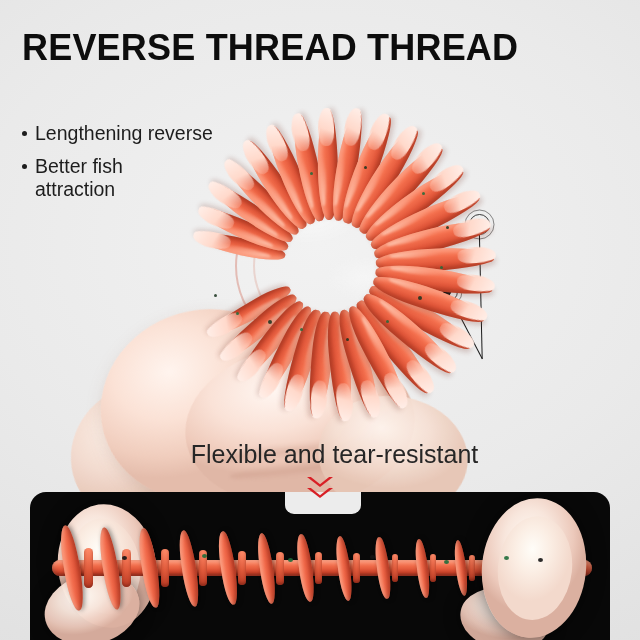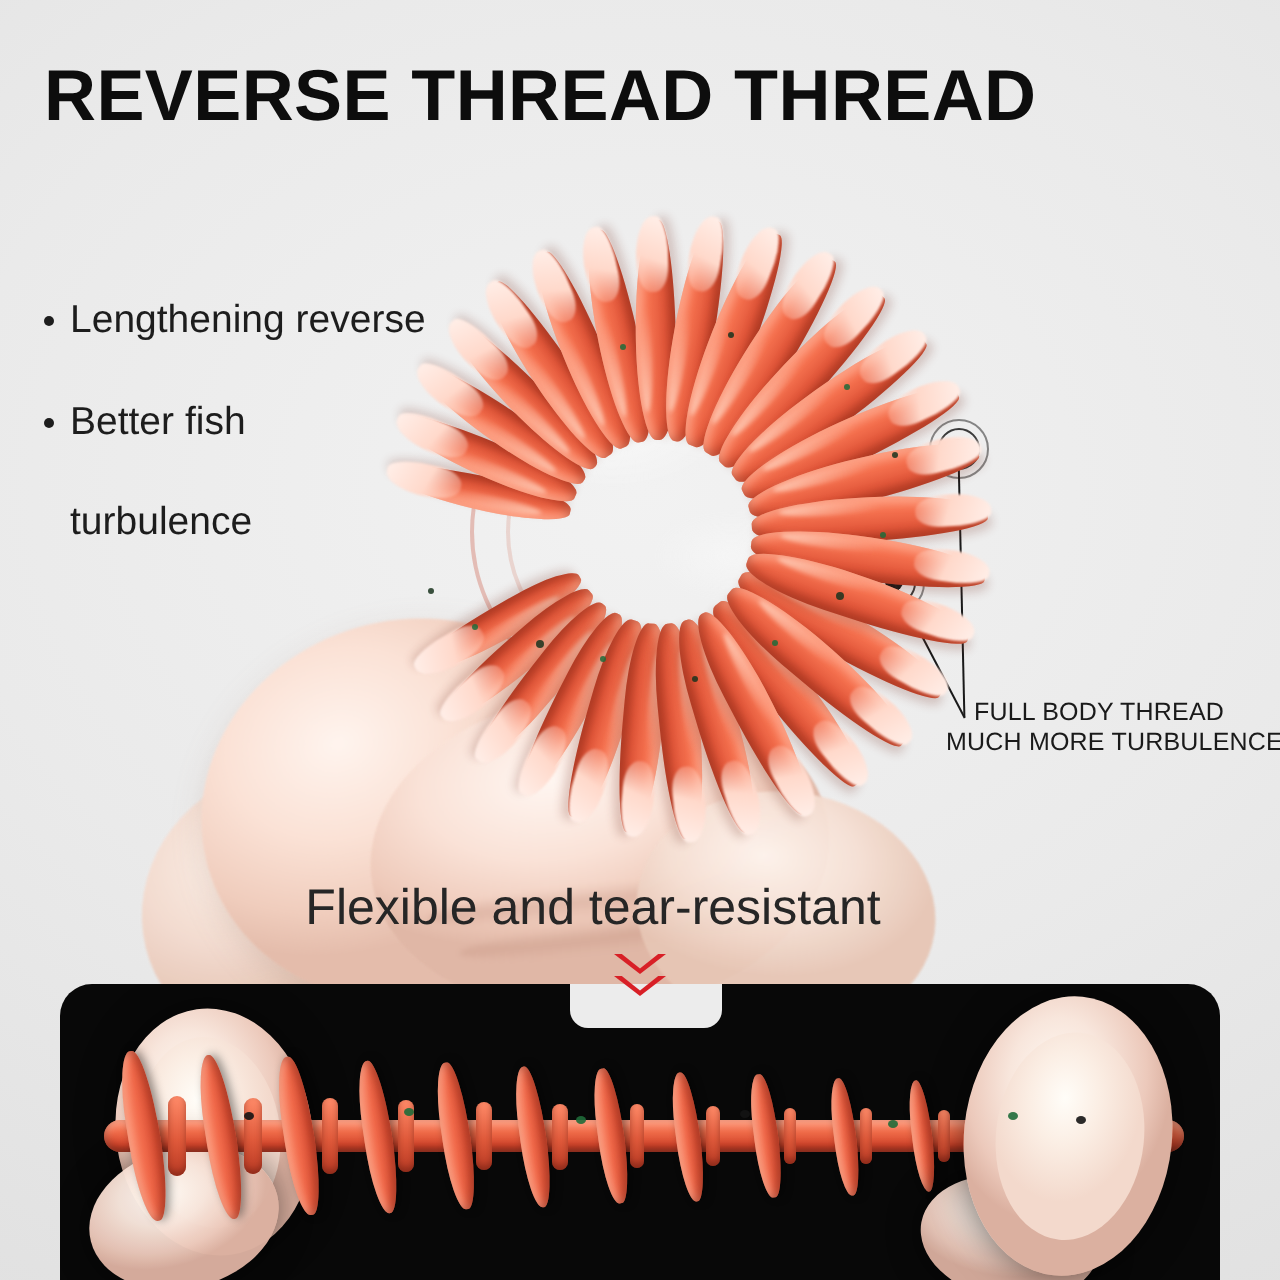--- a/index.html
+++ b/index.html
@@ -16,21 +16,21 @@
   #headline{position:absolute;left:22px;top:28px;width:600px;
     font-size:36px;line-height:39px;font-weight:bold;letter-spacing:.2px;
     color:#0d0d0d;}
   #headline .ln{display:block;white-space:nowrap;}
   
   #bullets{position:absolute;left:22px;top:122px;width:250px;}
   .blt{position:relative;padding-left:13px;margin-bottom:9px;
     font-size:19.5px;line-height:23.5px;color:#1d1d1d;}
   .blt .dot{position:absolute;left:0;top:9px;width:5px;height:5px;border-radius:50%;
     background:#1d1d1d;}
-  .blt .t{display:block;margin-top:27px;}
+  .blt .t{display:block;}
   
   #photo{position:absolute;left:0;top:96px;width:640px;height:370px;}
   
   .finger{position:absolute;border-radius:50%/50%;
     background:radial-gradient(60% 55% at 38% 28%, #fff4ee 0%, #fbe2d6 45%, #f0cdbd 80%, #e4bcab 100%);
     filter:blur(.4px);}
   #fngA{left:100px;top:214px;width:210px;height:190px;transform:rotate(-16deg);
     box-shadow:0 6px 16px rgba(170,140,125,.28);}
   #fngB{left:185px;top:250px;width:230px;height:160px;transform:rotate(-6deg);
     background:radial-gradient(58% 52% at 40% 26%, #fff6f1 0%, #fae2d7 48%, #eec9b9 84%, #e0b7a6 100%);}
@@ -69,21 +69,21 @@
     border:1.3px solid #1a1a1a;left:50%;top:50%;transform:translate(-50%,-50%);}
   .marker::before{width:19px;height:19px;opacity:.85;}
   .marker::after{width:28px;height:28px;opacity:.5;}
   .lead{position:absolute;height:1.4px;background:#1a1a1a;transform-origin:0 50%;}
   #calloutTxt{position:absolute;left:487px;top:349px;width:150px;
     font-size:12.5px;line-height:15px;color:#1a1a1a;letter-spacing:.1px;}
   #calloutTxt .ln{display:block;white-space:nowrap;}
   #calloutTxt .ln2{margin-left:-14px;}
   
   #caption{position:absolute;left:0;top:440px;width:593px;text-align:center;
-    font-size:25px;color:#262626;}
+    font-size:25px;color:#262626;padding-left:38px;}
   
   #chev{position:absolute;left:307px;top:477px;width:28px;height:30px;}
   #chev .c{position:absolute;left:0;width:26px;height:10px;}
   #chev .c::before,#chev .c::after{content:"";position:absolute;top:0;width:13px;height:10px;
     background:#d81f26;}
   #chev .c::before{left:0;clip-path:polygon(0 0,30% 0,100% 72%,100% 100%);}
   #chev .c::after{right:0;clip-path:polygon(70% 0,100% 0,0 100%,0 72%);}
   #chev .c1{top:0;}
   #chev .c2{top:11px;}
   
@@ -128,21 +128,21 @@
   </div>
 
   <div id="bullets">
     <div class="blt">
       <span class="dot"></span>
       <span class="t">Lengthening reverse</span>
     </div>
     <div class="blt">
       <span class="dot"></span>
       <span class="t">Better fish</span>
-      <span class="t">turbulence</span>
+      <span class="t">attraction</span>
     </div>
   </div>
 
   <div id="photo">
 
     <div class="finger" id="fngC"></div>
     <div class="finger" id="fngA"></div>
 
     <div id="coil">
       <div class="ring" style="width:186px;height:176px;"></div>
@@ -260,24 +260,20 @@
       <div class="fncrease" style="left:40px;top:116px;width:150px;height:14px;"></div>
     </div>
     <div class="finger" id="fngD"></div>
 
     <div class="marker" style="left:479px;top:128px;"></div>
     <div class="marker" style="left:447px;top:195px;"></div>
     <div class="lead" id="lead1" style="left: 479px; top: 128px; width: 134.034px; transform: rotate(88.7175deg);"></div>
     <div class="lead" id="lead2" style="left: 447px; top: 195px; width: 75.591px; transform: rotate(62.418deg);"></div>
   </div>
 
-  <div id="calloutTxt">
-    <span class="ln">FULL BODY THREAD</span>
-    <span class="ln ln2">MUCH MORE TURBULENCE</span>
-  </div>
 
   <div id="caption">Flexible and tear-resistant</div>
 
   <div id="panel">
     <div id="panelInner">
       <div class="ftip" id="ftL">
         <div class="nail" style="left:12px;top:14px;width:70px;height:96px;"></div>
       </div>
       <div class="ftip" id="ftL2"></div>
 

